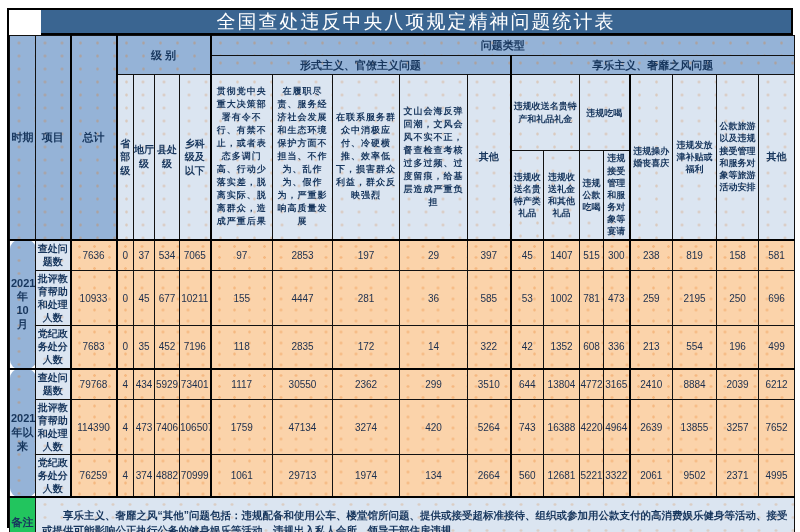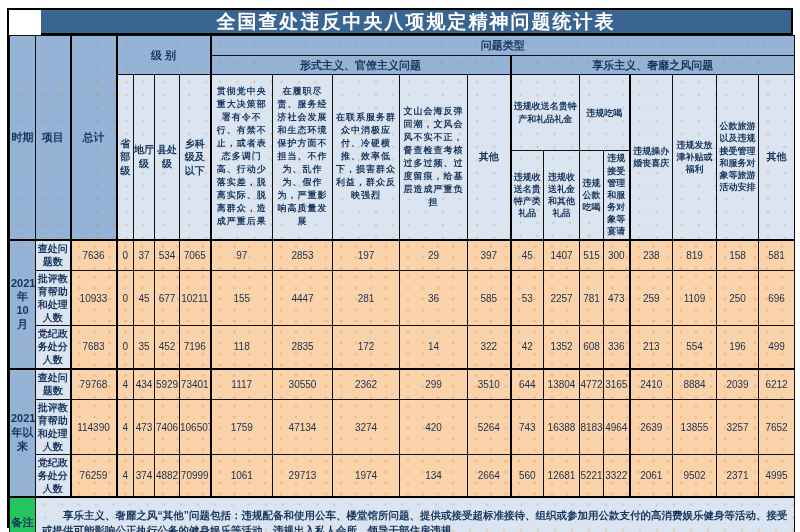--- a/index.html
+++ b/index.html
@@ -1,41 +1,41 @@
 <!DOCTYPE html>
 <html><head>
 <meta charset="utf-8">
 <style>
   * { margin:0; padding:0; box-sizing:border-box; }
   html,body { width:800px; height:532px; background:#fff; font-family:"Liberation Sans", sans-serif; }
   .sheet { position:absolute; left:7px; top:8px; width:786px; height:520px;
            border:2px solid #000; background:#fff; }
   .title-bar { height:25px; background:#3a6591; border-bottom:2px solid #000;
                display:flex; align-items:center; justify-content:center;
-               color:#fff; font-size:19px; font-weight:bold; letter-spacing:2px;margin-left:32px; }
+               color:#fff; font-size:19px; font-weight:normal; letter-spacing:2px;margin-left:32px; }
   table { border-collapse:collapse; table-layout:fixed; width:100%; }
   th,td { border:1px solid #111; text-align:center; vertical-align:middle;
           color:#17365d; overflow:hidden; }
   .hm { background:#95b3d7; font-weight:bold; font-size:11px;
         background-image:radial-gradient(circle, rgba(214,131,60,.35) 1px, transparent 1.6px);
         background-size:17px 13px; }
   .hl { background:#dbe5f1; font-weight:bold; font-size:10px; line-height:1.35;
         background-image:radial-gradient(circle, rgba(214,131,60,.28) 1px, transparent 1.6px);
         background-size:17px 13px; }
   .desc { font-size:9px; font-weight:bold; letter-spacing:1px; line-height:1.45; padding:10px 2px; }
   .sub  { font-size:9px;  padding:1px 1px; }
   .num { background:#fbd3aa; font-size:10px; color:#1c2f4e;
          background-image:radial-gradient(circle, rgba(235,140,60,.38) 1px, transparent 1.6px);
          background-size:15px 11px; }
   .rowlab { background:#dbe5f1; font-weight:bold; font-size:10px; line-height:1.3; padding:1px;
             background-image:radial-gradient(circle, rgba(214,131,60,.28) 1px, transparent 1.6px);
             background-size:17px 13px; }
   .period { background:#95b3d7; font-weight:bold; font-size:11px; line-height:1.25; padding:0 1px;
             background-image:radial-gradient(circle, rgba(214,131,60,.35) 1px, transparent 1.6px);
-            background-size:17px 13px; }
+            background-size:17px 13px;border-radius:9px; }
   .bl2 { border-left:2px solid #000; }
   .bt2 { border-top:2px solid #000; }
   .note-lab { background:#22c55e; font-weight:bold; font-size:11px; }
   .note-txt { background:#dbe5f1; font-weight:bold; font-size:10.5px; text-align:left;
               padding:10px 6px; line-height:1.4; text-indent:2em;
               background-image:radial-gradient(circle, rgba(214,131,60,.25) 1px, transparent 1.6px);
               background-size:17px 13px; }
   .footer-bar { height:15px; background:#95b3d7; border-top:2px solid #000;
                 display:flex; align-items:center; justify-content:space-between;
                 padding:0 6px 0 4px; }
@@ -139,25 +139,25 @@
       <td class="num bl2">0</td>
       <td class="num">45</td>
       <td class="num">677</td>
       <td class="num">10211</td>
       <td class="num bl2">155</td>
       <td class="num">4447</td>
       <td class="num">281</td>
       <td class="num">36</td>
       <td class="num">585</td>
       <td class="num bl2">53</td>
-      <td class="num">2257</td>
+      <td class="num">1002</td>
       <td class="num">781</td>
       <td class="num">473</td>
       <td class="num bl2">259</td>
-      <td class="num">1109</td>
+      <td class="num">2195</td>
       <td class="num">250</td>
       <td class="num">696</td>
     </tr>
 
     <tr style="height:43px">
       <td class="rowlab">党纪政务处分人数</td>
       <td class="num bl2">7683</td>
       <td class="num bl2">0</td>
       <td class="num">35</td>
       <td class="num">452</td>
@@ -207,21 +207,21 @@
       <td class="num">473</td>
       <td class="num">7406</td>
       <td class="num">106507</td>
       <td class="num bl2">1759</td>
       <td class="num">47134</td>
       <td class="num">3274</td>
       <td class="num">420</td>
       <td class="num">5264</td>
       <td class="num bl2">743</td>
       <td class="num">16388</td>
-      <td class="num">8183</td>
+      <td class="num">4220</td>
       <td class="num">4964</td>
       <td class="num bl2">2639</td>
       <td class="num">13855</td>
       <td class="num">3257</td>
       <td class="num">7652</td>
     </tr>
 
     <tr style="height:35px">
       <td class="rowlab">党纪政务处分人数</td>
       <td class="num bl2">76259</td>

